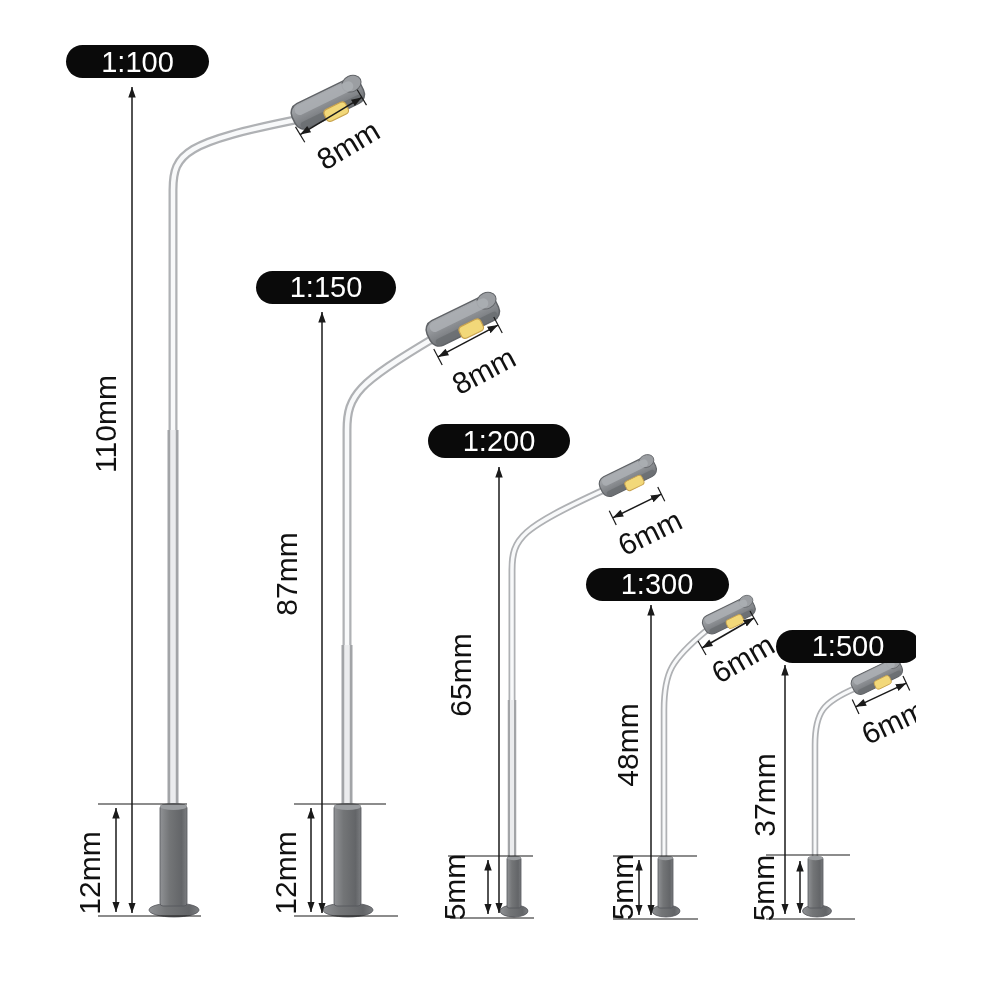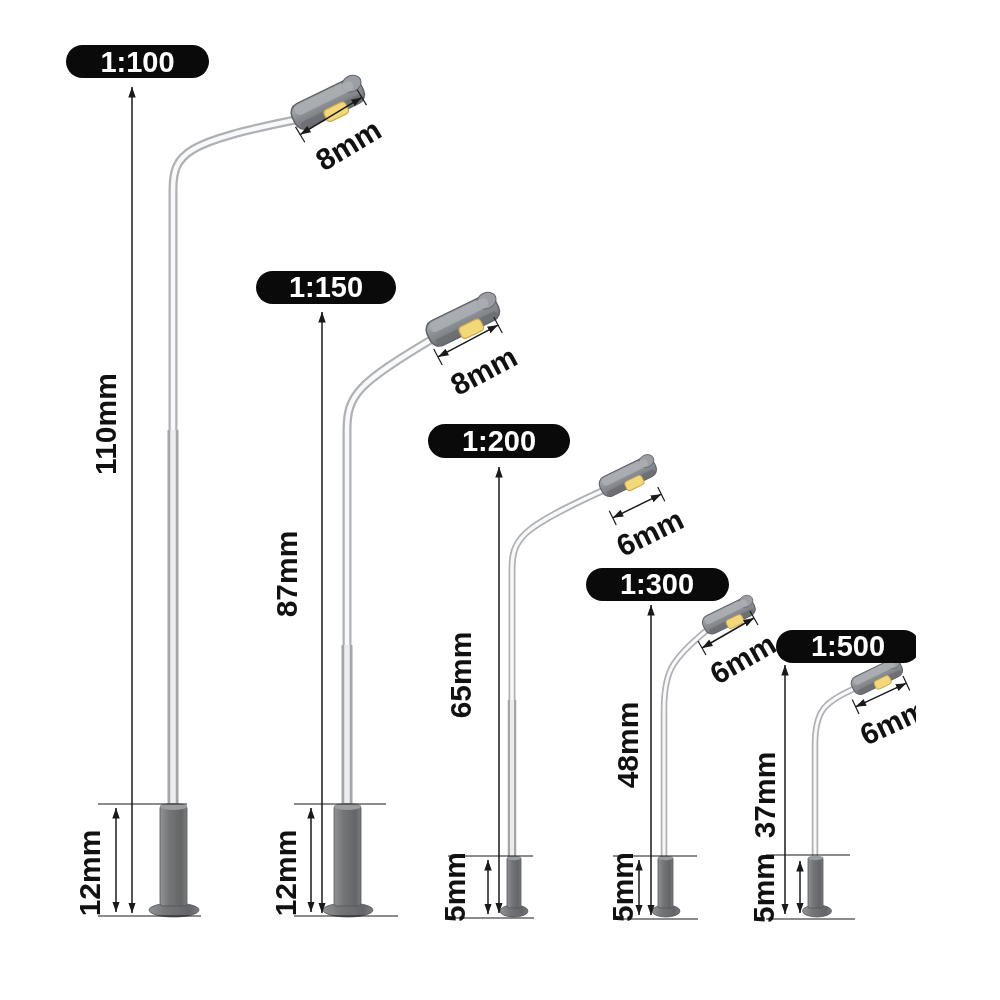--- a/index.html
+++ b/index.html
@@ -2,21 +2,21 @@
 <html style="--background: #ffffff; --badge-bg: #0a0a0a; --badge-text: #ffffff; --dimension-line: #1a1a1a; --label-text: #111111; --led-fill: #f2d879; --led-stroke: #c8a24e;"><head>
 <meta charset="utf-8">
 <style>
   :root{
     --background:#ffffff; --badge-bg:#0a0a0a; --badge-text:#ffffff;
     --dimension-line:#1a1a1a; --label-text:#111111;
     --led-fill:#f2d879; --led-stroke:#c8a24e;
   }
   html,body{margin:0;padding:0;background:#fff;}
   .canvas{width:916px;height:1000px;background:var(--background);position:relative;
-          font-family:"Liberation Sans",sans-serif;overflow:hidden;font-weight:bold;}
+          font-family:"Liberation Sans",sans-serif;overflow:hidden;}
   svg{display:block;}
   .badge{fill:var(--badge-bg);}
   .badge-label{font-size:29px;fill:var(--badge-text);text-anchor:middle;
                font-family:"Liberation Sans",sans-serif;}
   .dim-label{font-size:30px;fill:var(--label-text);text-anchor:middle;
              font-family:"Liberation Sans",sans-serif;}
   .dim-line{stroke:var(--dimension-line);stroke-width:1.5;fill:none;}
   .tick-line{stroke:var(--dimension-line);stroke-width:1.2;fill:none;}
   .arrowhead{fill:var(--dimension-line);}
   .pole-o{stroke:#afb1b4;fill:none;}

